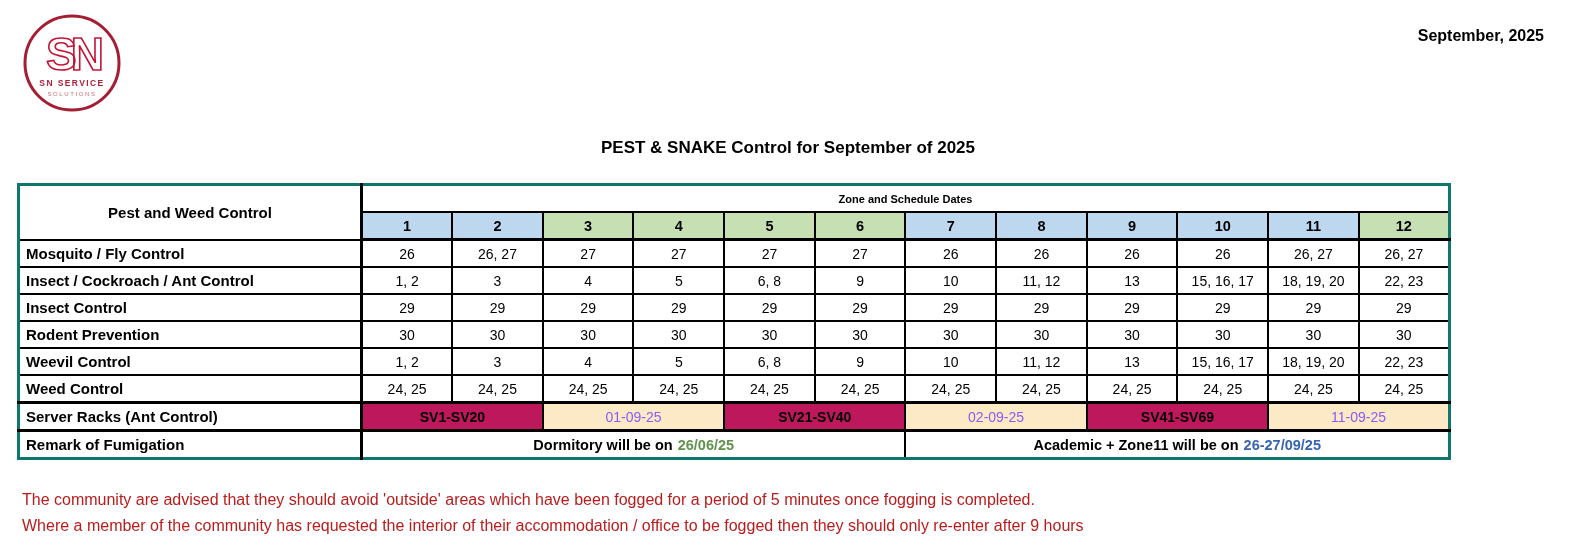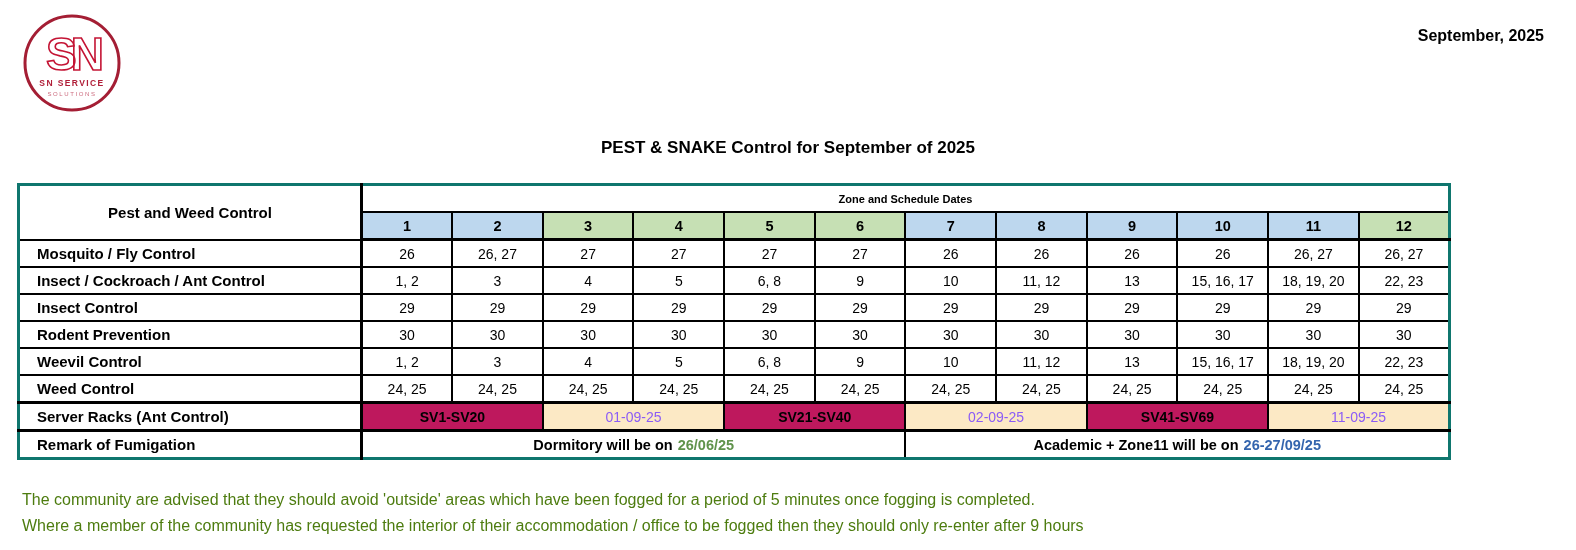--- a/index.html
+++ b/index.html
@@ -18,34 +18,34 @@
     font-size:17px;font-weight:bold;}
   
   table.sched{position:absolute;left:17px;top:183px;width:1434px;
     border-collapse:collapse;table-layout:fixed;border:3px solid #0f766e;}
   col.c-label{width:343px;}
   td{border:2px solid #000;height:25px;padding:0 2px;vertical-align:middle;
     font-size:14px;text-align:center;overflow:hidden;white-space:nowrap;}
   td.corner{font-size:15px;font-weight:bold;border-right:3px solid #000;}
   td.zones-title{font-size:11px;font-weight:bold;}
   td.zone{font-size:14.5px;font-weight:bold;border-bottom:3px solid #000;}
-  td.rowlabel{font-size:15px;font-weight:bold;text-align:left;padding-left:17px;
+  td.rowlabel{font-size:15px;font-weight:bold;text-align:left;padding-left:6px;
     border-right:3px solid #000;}
   .bg-blue{background:#BDD7EE;}
   .bg-green{background:#C6E0B4;}
   tr.racks td{border-top:3px solid #000;}
   tr.remark-row td{border-top:3px solid #000;}
   td.seg{font-size:14px;}
   td.seg.rack{background:#be185d;font-weight:bold;}
   td.seg.date{background:#FCE9C5;color:#8b5cf6;}
   td.remark-cell{font-size:14.5px;font-weight:bold;}
   .date-green{color:#60934C;margin-left:5px;}
   .date-blue{color:#3465AE;margin-left:5px;}
   
-  .footnotes{position:absolute;left:22px;top:487px;color:#4d7c0f;font-size:16px;
+  .footnotes{position:absolute;left:22px;top:487px;color:#b91c1c;font-size:16px;
     line-height:26px;}
 </style>
 </head>
 <body>
 
 <div class="logo">
   <svg width="100" height="100" viewBox="0 0 100 100">
     <circle cx="50" cy="50" r="47" fill="none" stroke="#A41E34" stroke-width="3"></circle>
     <text x="50" y="57" text-anchor="middle" font-size="46" font-weight="bold" letter-spacing="-6" fill="none" stroke="#C41434" stroke-width="1.6">SN</text>
     <text x="50" y="73" text-anchor="middle" font-size="8.5" font-weight="bold" letter-spacing="1.4" fill="#B01E38">SN SERVICE</text>

